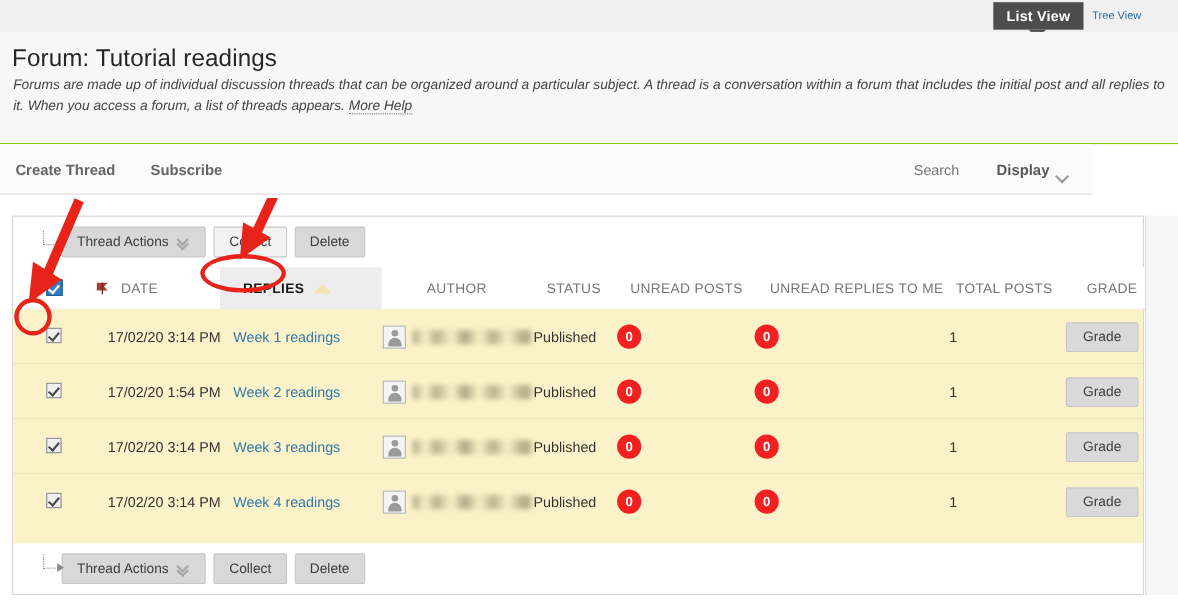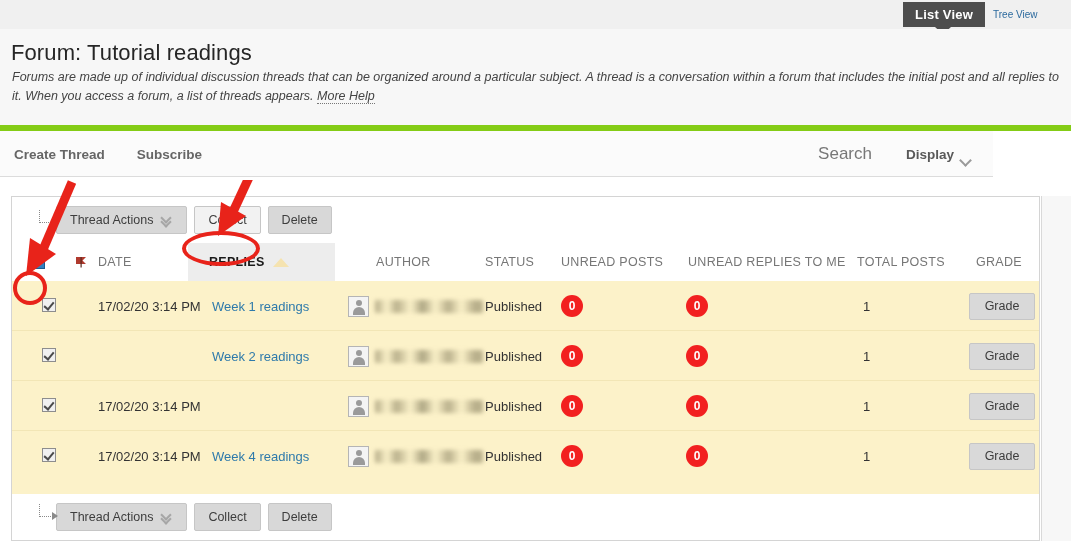--- a/index.html
+++ b/index.html
@@ -61,21 +61,21 @@
     font-size: 10px;
   }
 
   
   .titleblock {
     position: absolute;
     top: 29px; left: 0;
     width: 1071px;
     height: 102px;
     background: #f7f7f7;
-    border-bottom: 6px solid #84cc16;
+    border-bottom: 1px solid #84cc16;
     box-sizing: border-box;
   }
   .page-title {
     position: absolute;
     top: 11px;
     left: 11px;
     font-size: 22px;
     font-weight: normal;
     color: #262626;
     letter-spacing: .1px;
@@ -123,21 +123,21 @@
   }
   .act-right {
     position: absolute;
     top: 0; right: 22px;
     height: 46px;
     display: flex;
     align-items: center;
     gap: 34px;
   }
   .act-search {
-    font-size: 17px;
+    font-size: 13px;
     color: #777777;
     cursor: pointer;
   }
   .act-display {
     font-size: 13.5px;
     font-weight: bold;
     color: #595959;
     cursor: pointer;
     display: flex;
     align-items: flex-end;
@@ -235,21 +235,21 @@
     border-bottom: 2px solid #a6a6a6;
     transform: rotate(45deg);
   }
   .btn-dd .chev2::before { top: -1px; }
   .btn-dd .chev2::after  { top: 3px; }
 
   
   .hdrrow {
     position: absolute;
     top: 46px;
-    left: 0;
+    left: 12px;
     width: 1027px;
     height: 38px;
     background: #ffffff;
     border-bottom: 1px solid #dcdcdc;
   }
   .hdr-thread-bg {
     position: absolute;
     top: 0; left: 176px;
     width: 147px;
     height: 38px;
@@ -533,20 +533,21 @@
         <span class="badge">0</span>
       </div>
       <div class="cell" style="left:851px;">1</div>
       <div class="cell" style="left:957px;">
         <span class="grade-btn">Grade</span>
       </div>
     </div>
 
     <div class="row">
       <div class="row-check"></div>
+      <div class="cell" style="left:86px;">17/02/20 1:54 PM</div>
       <div class="cell thread-link" style="left:200px;">Week 2 readings</div>
       <div class="cell" style="left:336px;">
         <span class="avatar"></span>
         <span class="author-blur"></span>
       </div>
       <div class="cell" style="left:473px;">Published</div>
       <div class="cell" style="left:549px;">
         <span class="badge">0</span>
       </div>
       <div class="cell" style="left:674px;">
@@ -554,20 +555,21 @@
       </div>
       <div class="cell" style="left:851px;">1</div>
       <div class="cell" style="left:957px;">
         <span class="grade-btn">Grade</span>
       </div>
     </div>
 
     <div class="row">
       <div class="row-check"></div>
       <div class="cell" style="left:86px;">17/02/20 3:14 PM</div>
+      <div class="cell thread-link" style="left:200px;">Week 3 readings</div>
       <div class="cell" style="left:336px;">
         <span class="avatar"></span>
         <span class="author-blur"></span>
       </div>
       <div class="cell" style="left:473px;">Published</div>
       <div class="cell" style="left:549px;">
         <span class="badge">0</span>
       </div>
       <div class="cell" style="left:674px;">
         <span class="badge">0</span>

